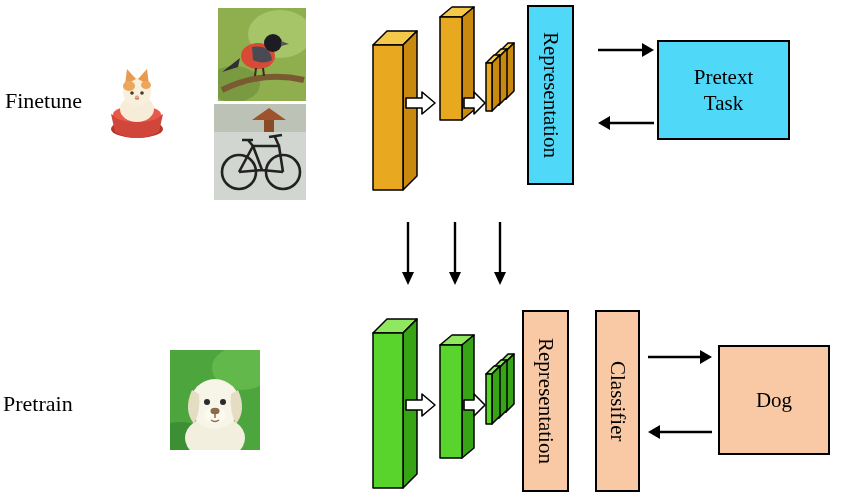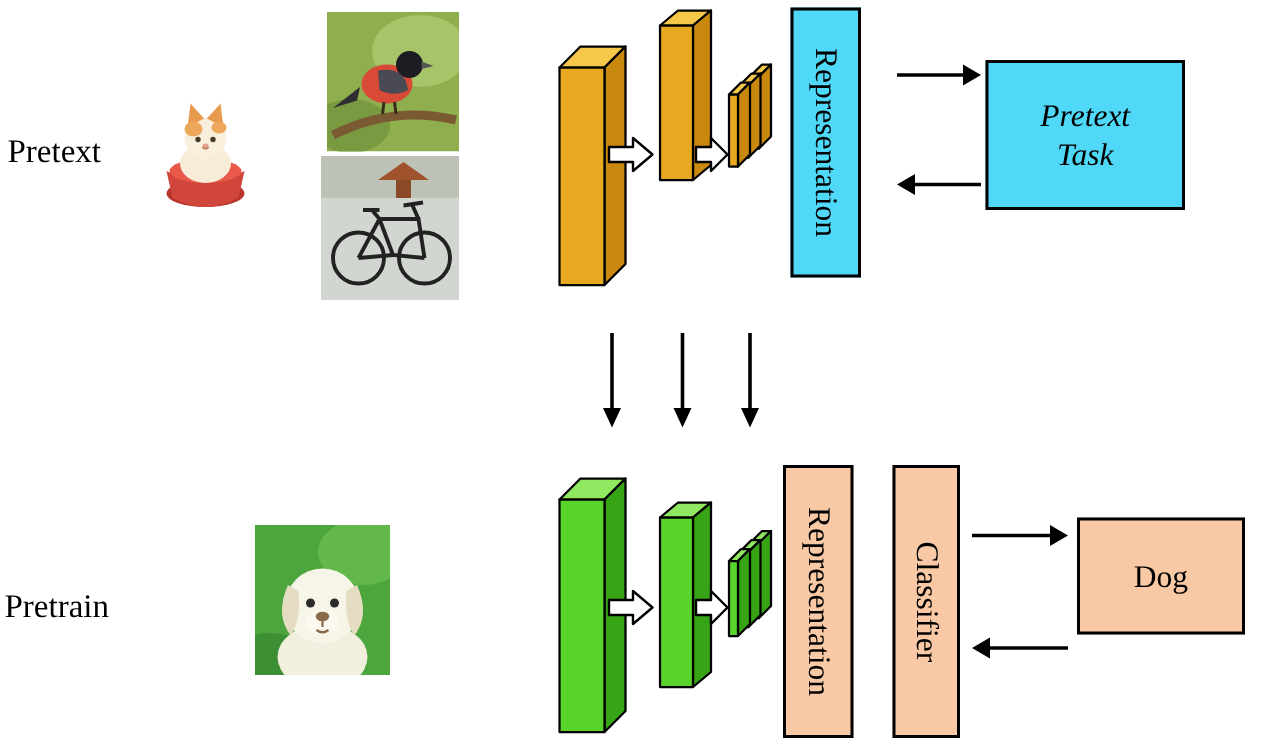--- a/index.html
+++ b/index.html
@@ -13,39 +13,39 @@
   .vbox {
     border:2px solid #000; box-sizing:border-box;
     display:flex; align-items:center; justify-content:center;
   }
   .vtext { writing-mode:vertical-rl; font-size:21px; white-space:nowrap; }
   .hbox {
     border:2px solid #000; box-sizing:border-box;
     display:flex; align-items:center; justify-content:center;
     text-align:center; font-size:21px; line-height:1.25;
   }
-  .hbox .inner { width:90px;font-style:italic; }
+  .hbox .inner { width:90px; }
   .cyan  { background:#4fd8f7; }
   .peach { background:#f8c9a4; }
 
   
   .of { fill:#e8a820; } .ot { fill:#f5c84a; } .os { fill:#c9890e; }
   .gf { fill:#58d42c; } .gt { fill:#8fe85f; } .gs { fill:#36a414; }
   .of,.ot,.os,.gf,.gt,.gs { stroke:#000; stroke-width:1.5; stroke-linejoin:round; }
   .blockarrow { fill:#ffffff; stroke:#000; stroke-width:1.6; stroke-linejoin:round; }
 
   .aline { stroke:#000; stroke-width:2.4; }
   .ahead { fill:#000; }
 </style>
 </head>
 <body>
 
 <div class="canvas">
 
-  <div class="abs row-label" style="left:5px; top:89px;">Pretext</div>
+  <div class="abs row-label" style="left:5px; top:89px;">Finetune</div>
   <div class="abs row-label" style="left:3px; top:392px;">Pretrain</div>
 
   <svg class="abs" style="left:97px; top:52px;" width="80" height="93" viewBox="0 0 80 93">
     <rect x="0" y="0" width="80" height="93" fill="#ffffff"></rect>
     <ellipse cx="40" cy="77" rx="26" ry="9" fill="#b8342a"></ellipse>
     <path d="M14 62 Q40 76 66 62 L62 80 Q40 92 18 80 Z" fill="#d1463a"></path>
     <ellipse cx="40" cy="62" rx="24" ry="8" fill="#e8594a"></ellipse>
     <ellipse cx="40" cy="57" rx="17" ry="13" fill="#f6ecd8"></ellipse>
     <circle cx="40" cy="40" r="14" fill="#f8efdc"></circle>
     <polygon points="28,33 30,17 39,27" fill="#e89a4f"></polygon>
@@ -190,17 +190,17 @@
 
   <svg class="abs" style="left:648px; top:347px;" width="64" height="20" viewBox="0 0 64 20">
     <line class="aline" x1="0" y1="10" x2="53" y2="10"></line>
     <polygon class="ahead" points="52,3 64,10 52,17"></polygon>
   </svg>
   <svg class="abs" style="left:648px; top:422px;" width="64" height="20" viewBox="0 0 64 20">
     <polygon class="ahead" points="12,3 0,10 12,17"></polygon>
     <line class="aline" x1="11" y1="10" x2="64" y2="10"></line>
   </svg>
 
-  <div class="abs hbox peach" style="left:718px; top:345px; width:112px; height:78px;">
+  <div class="abs hbox peach" style="left:718px; top:345px; width:112px; height:110px;">
     <span>Dog</span>
   </div>
 
 </div>
 
 </body></html>

